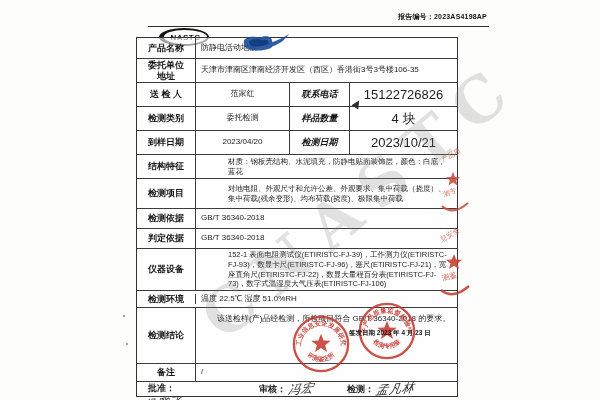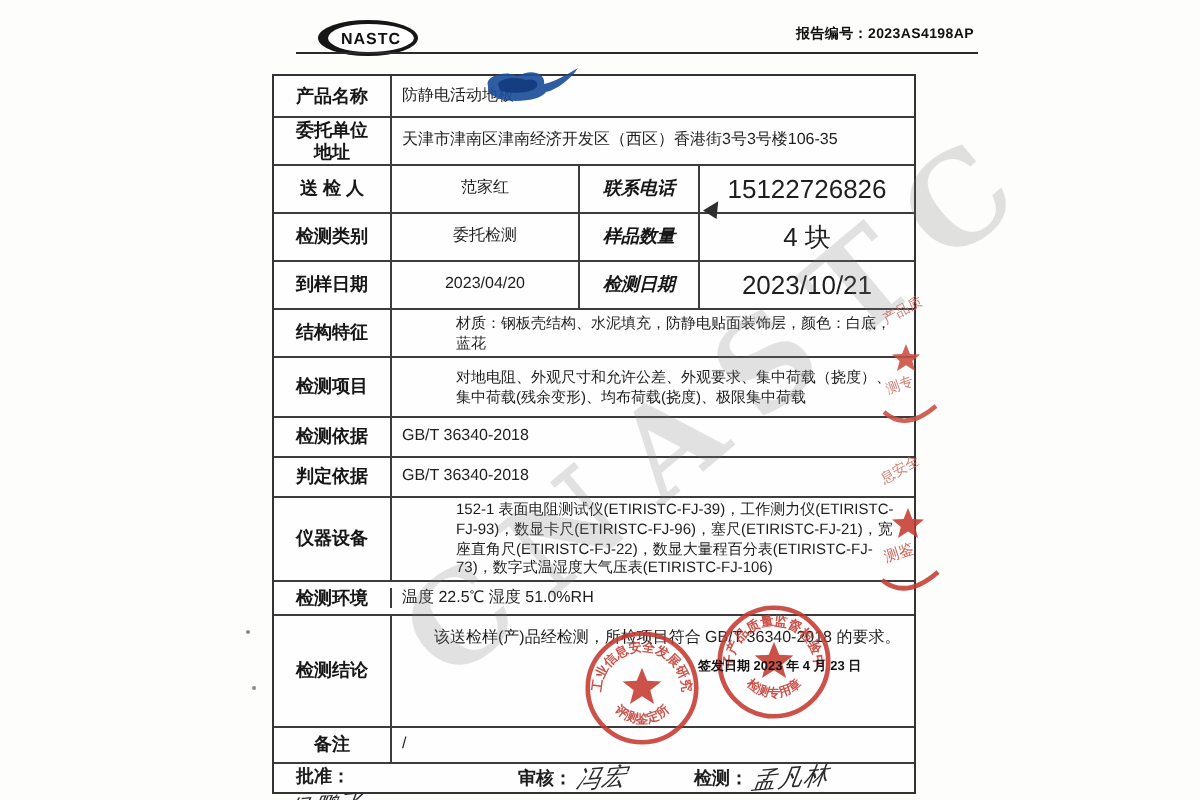--- a/index.html
+++ b/index.html
@@ -6,21 +6,21 @@
   body{
     width:600px;height:400px;position:relative;overflow:hidden;
     background:#fdfdfc;
     font-family:"Liberation Sans", sans-serif;
     color:#1e1e1e;
   }
   .abs{position:absolute;}
 
   
   .logo{
-    left:159px;top:10px;width:50px;height:18px;
+    left:159px;top:28px;width:50px;height:18px;
     border:2px solid #161616;border-left-width:5px;border-radius:50%;
     display:flex;align-items:center;justify-content:center;
     font-size:8px;font-weight:bold;letter-spacing:.5px;color:#111;
     background:#fff;box-sizing:border-box;
   }
   .report-no{
     left:398px;top:12px;font-size:7px;font-weight:bold;color:#111;
     letter-spacing:.2px;white-space:nowrap;
   }
   .header-rule{left:148px;top:26px;width:341px;height:0;border-top:1.5px solid #2a2a2a;}

